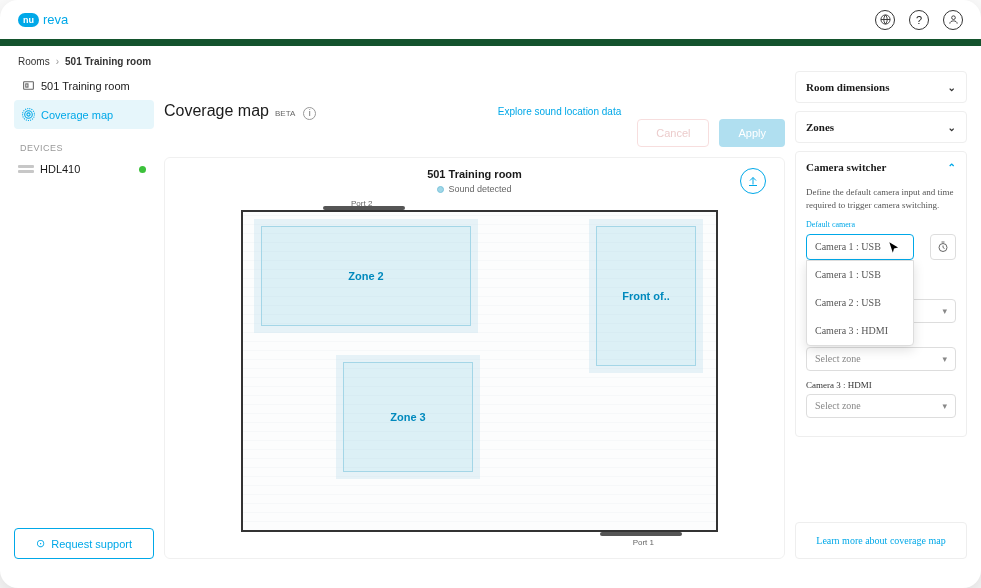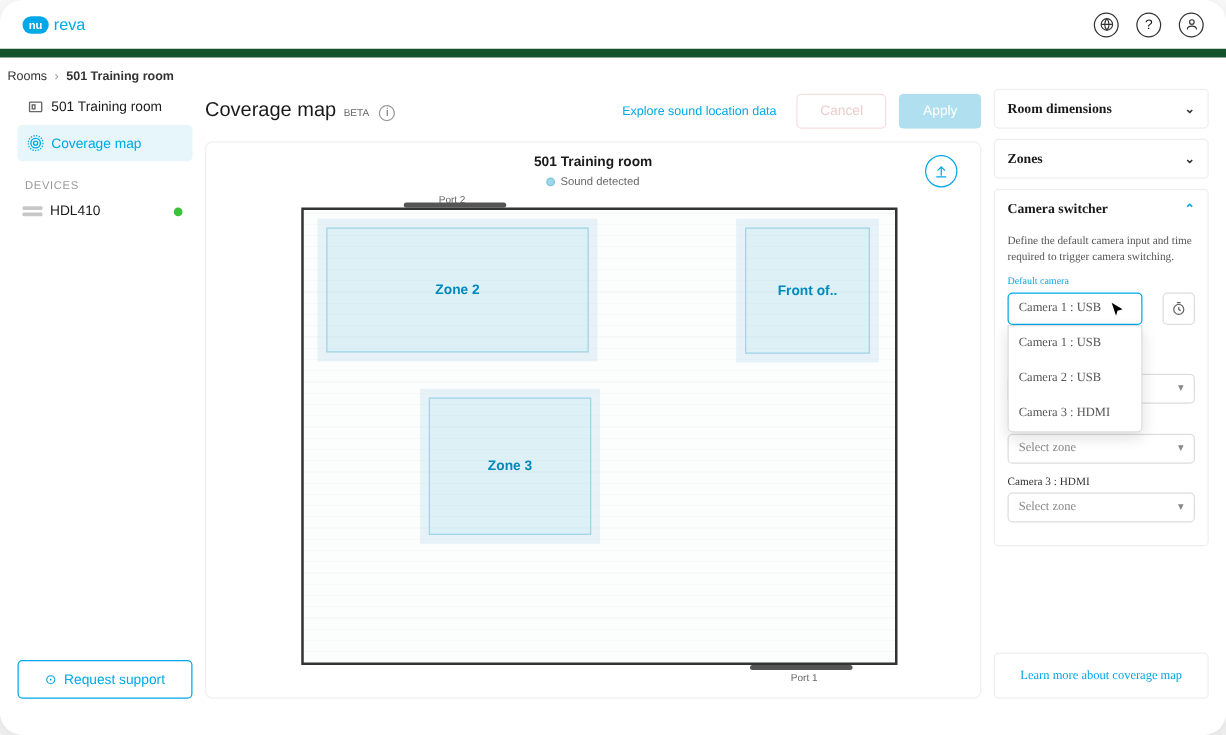--- a/index.html
+++ b/index.html
@@ -6,21 +6,21 @@
     body { font-family: -apple-system, BlinkMacSystemFont, "Segoe UI", Arial, sans-serif; background: #fff; color: #1a1a1a; font-size: 12px; }
     .window { width: 981px; height: 588px; background: #fff; border-radius: 18px; overflow: hidden; position: relative; box-shadow: 0 10px 40px rgba(0,0,0,0.2); margin: 0 auto; }
 
     .topbar { display:flex; align-items:center; justify-content:space-between; height:46px; padding:0 18px; border-bottom:7px solid #14532d; }
     .logo { display:flex; align-items:center; gap:4px; }
     .logo-bubble { background:#00a8e8; color:#fff; border-radius:10px; font-size:9px; padding:2px 5px; font-weight:600; }
     .logo-text { color:#00a8e8; font-weight:500; font-size:13px; }
     .topicons { display:flex; gap:14px; }
     .topicon { width:20px; height:20px; border:1.5px solid #333; border-radius:50%; display:flex; align-items:center; justify-content:center; font-size:11px; cursor:pointer; }
 
-    .breadcrumbs { display:flex; align-items:center; gap:6px; padding:10px 6px 4px; font-size:10px; color:#333; }
+    .breadcrumbs { display:flex; align-items:center; gap:6px; padding:10px 18px 4px; font-size:10px; color:#333; }
     .crumb-sep { color:#999; }
 
     .content { display:flex; gap:10px; padding:0 14px 14px; height: calc(100% - 86px); }
 
     .sidebar { width:140px; display:flex; flex-direction:column; }
     .side-item { display:flex; align-items:center; gap:6px; padding:8px 8px; font-size:11px; border-radius:4px; cursor:pointer; }
     .side-item.active { background:#e6f6fb; color:#00a8e8; }
     .devices-label { font-size:9px; color:#999; letter-spacing:0.5px; margin:14px 0 6px 6px; }
     .device-row { display:flex; align-items:center; gap:6px; padding:4px 4px; font-size:11px;justify-content:flex-end; }
     .device-bars { display:flex; flex-direction:column; gap:2px; }
@@ -30,21 +30,21 @@
     .support-btn { width:100%; border:1px solid #00a8e8; color:#00a8e8; background:#fff; border-radius:4px; padding:8px; font-size:11px; display:flex; align-items:center; justify-content:center; gap:6px; cursor:pointer; }
 
     .main { flex:1; display:flex; flex-direction:column; min-width:0; }
     .main-head { display:flex; align-items:center; justify-content:space-between; padding:4px 0 10px; }
     .title-row { display:flex; align-items:baseline; gap:4px; }
     .page-title { font-size:16px; font-weight:400; }
     .beta { font-size:8px; vertical-align:super; color:#666; margin-left:2px; }
     .info-i { width:13px; height:13px; border:1px solid #999; border-radius:50%; font-size:9px; display:flex; align-items:center; justify-content:center; color:#666; margin-left:4px; }
     .head-actions { display:flex; align-items:center; gap:10px; }
     .explore-link { color:#00a8e8; font-size:10px; text-decoration:none; margin-right:6px; }
-    .btn { border-radius:4px; padding:7px 18px; font-size:11px; border:1px solid transparent; cursor:pointer; }
+    .btn { border-radius:4px; padding:7px 18px; font-size:11px; border:1px solid transparent; cursor:pointer;margin-top:44px; }
     .btn-cancel { border-color:#f3c9c9; color:#e0aaaa; background:#fff; opacity:0.6; }
     .btn-apply { background:#b0dff0; color:#fff; }
 
     .canvas-card { background:#fff; border:1px solid #f0f0f0; border-radius:6px; flex:1; padding:10px 18px 14px; position:relative; display:flex; flex-direction:column; }
     .canvas-head { text-align:center; position:relative; }
     .room-name { font-size:11px; font-weight:600; }
     .legend { display:flex; justify-content:center; align-items:center; gap:4px; font-size:9px; color:#666; margin-top:4px; }
     .legend-dot { width:7px; height:7px; border-radius:50%; background:#a0d7e8; border:1px solid #7bc4db;}
     .upload-btn { position:absolute; right:0; top:0; width:26px; height:26px; border:1px solid #00a8e8; border-radius:50%; display:flex; align-items:center; justify-content:center; color:#00a8e8; cursor:pointer; font-size:12px; }
 
@@ -169,21 +169,21 @@
               </svg>
           </div>
         </div>
         <div class="map-area">
           <span class="port-label" style="top:-3px; left:168px;">Port 2</span>
           <span class="port-bar" style="top:4px; left:140px; width:82px; height:4px;"></span>
           <div class="room-box">
             <div class="zone" style="left:18px; top:14px; width:210px; height:100px;">
               <span>Zone 2</span>
             </div>
-            <div class="zone" style="right:20px; top:14px; width:100px; height:101px;">
+            <div class="zone" style="right:20px; top:14px; width:100px; height:140px;">
               <span>Front of..</span>
             </div>
             <div class="zone" style="left:100px; top:150px; width:130px; height:110px;">
               <span>Zone 3</span>
             </div>
           </div>
           <span class="port-bar" style="bottom:8px; right:84px; width:82px; height:4px;"></span>
           <span class="port-label" style="bottom:-3px; right:112px;">Port 1</span>
         </div>
       </div>

